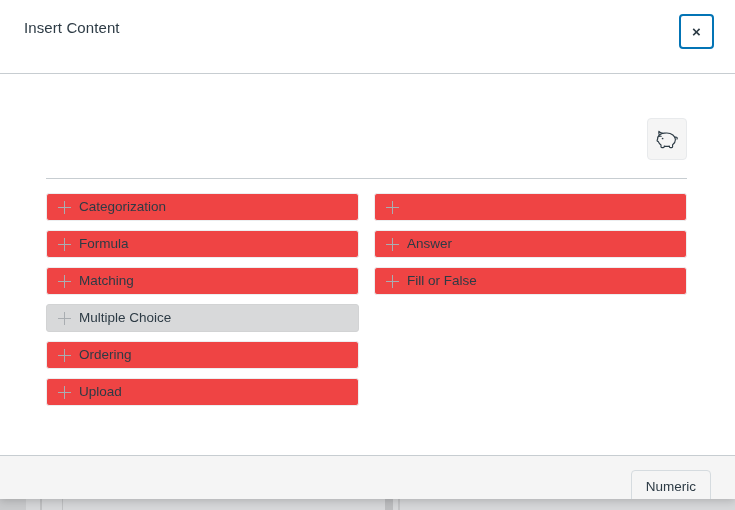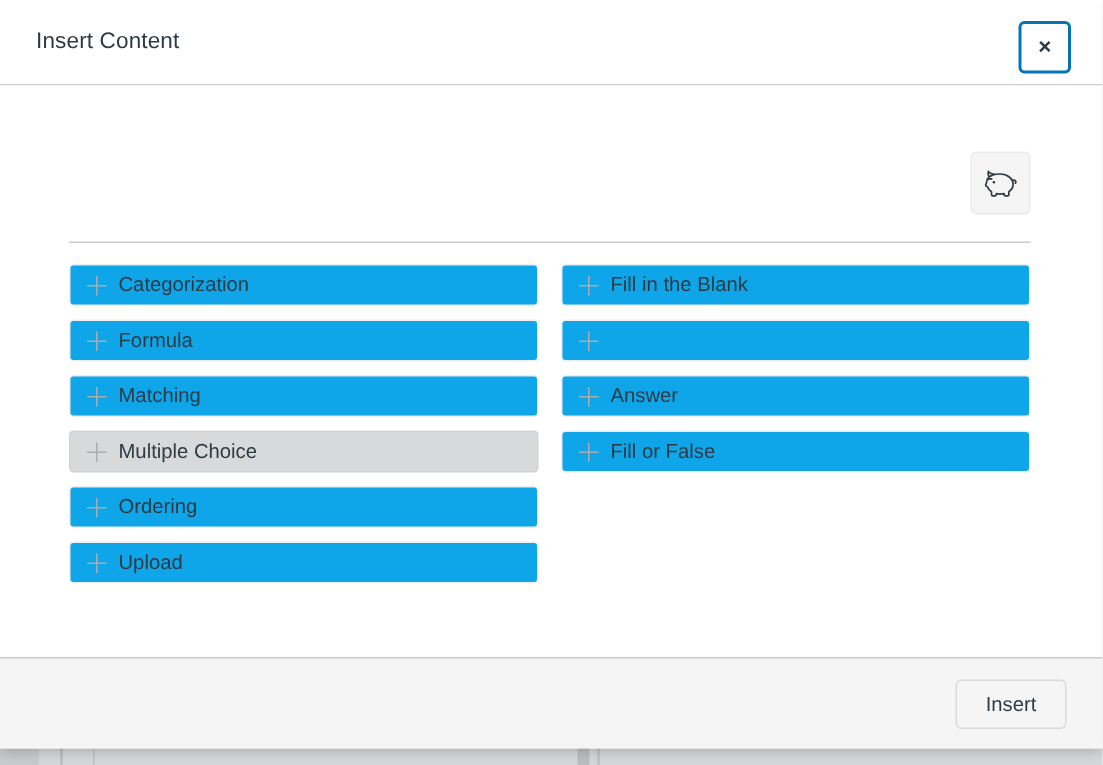--- a/index.html
+++ b/index.html
@@ -45,21 +45,21 @@
     height: 499px;
     background: #ffffff;
     box-shadow: 0 2px 8px rgba(0,0,0,0.18);
     box-sizing: border-box;
     overflow: hidden;
   }
 
   
   #modal-header {
     position: relative;
-    height: 57px;
+    height: 74px;
     border-bottom: 1px solid #c7cdd1;
     box-sizing: border-box;
     background: #ffffff;
   }
   #modal-title {
     position: absolute;
     left: 24px;
     top: 18px;
     font-size: 15px;
     color: #2d3b45;
@@ -144,21 +144,21 @@
     grid-template-columns: 313px 313px;
     column-gap: 15px;
     row-gap: 9px;
     grid-auto-flow: column;
     grid-template-rows: repeat(6, 28px);
   }
   .type-button {
     display: flex;
     align-items: center;
     height: 28px;
-    background: #0ea5e9;
+    background: #ef4444;
     border: 1px solid #eceef0;
     border-radius: 3px;
     box-sizing: border-box;
     cursor: pointer;
     padding: 0 0 0 11px;
     font-family: "Liberation Sans", sans-serif;
     text-align: left;
     width: 100%;
   }
   .type-button.is-hovered {
@@ -286,34 +286,30 @@
         <span class="plus-icon"></span>
         <span class="type-label">Ordering</span>
       </button>
 
       <button class="type-button">
         <span class="plus-icon"></span>
         <span class="type-label">Upload</span>
       </button>
       <button class="type-button">
         <span class="plus-icon"></span>
-        <span class="type-label">Fill in the Blank</span>
-      </button>
-      <button class="type-button">
-        <span class="plus-icon"></span>
       </button>
       <button class="type-button">
         <span class="plus-icon"></span>
         <span class="type-label">Answer</span>
       </button>
       <button class="type-button">
         <span class="plus-icon"></span>
         <span class="type-label">Fill or False</span>
       </button>
 
     </div>
   </div>
 
   <div id="modal-footer">
-    <button id="cancel-button">Insert</button>
+    <button id="cancel-button">Numeric</button>
   </div>
 
 </div>
 
 </body></html>

